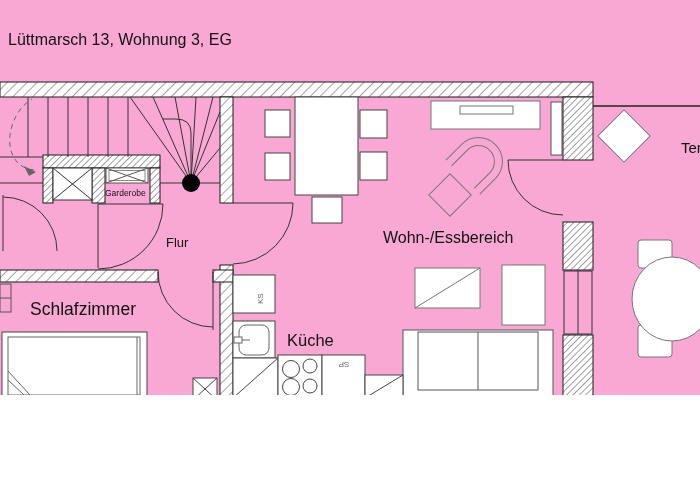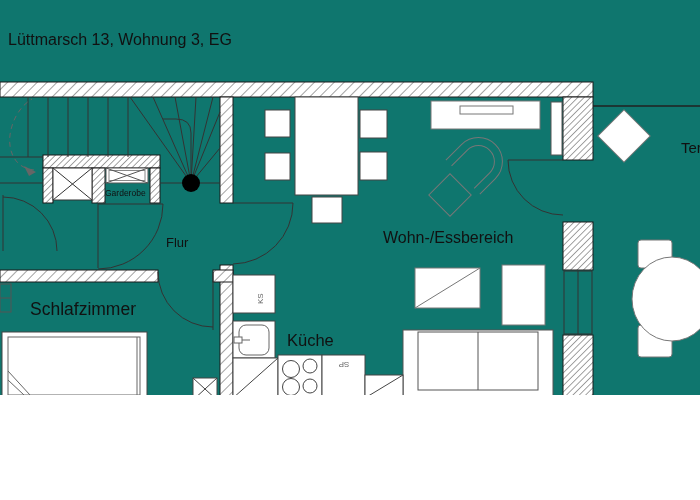--- a/index.html
+++ b/index.html
@@ -1,16 +1,16 @@
 <!DOCTYPE html>
 <html><head>
 <meta charset="utf-8">
 <style>
   html,body{margin:0;padding:0;background:#fff;}
-  .page{position:relative;width:700px;height:395px;background:#0f766e;overflow:hidden;
+  .page{position:relative;width:700px;height:395px;background:#f9a8d4;overflow:hidden;
         font-family:"Liberation Sans", sans-serif;}
   svg{display:block}
   svg text{font-family:"Liberation Sans", sans-serif;fill:#111;}
   .small-label{font-size:8.5px;}
   .appl-label{font-size:8px;fill:#666;}
 </style>
 </head>
 <body>
 
 <div class="page">

